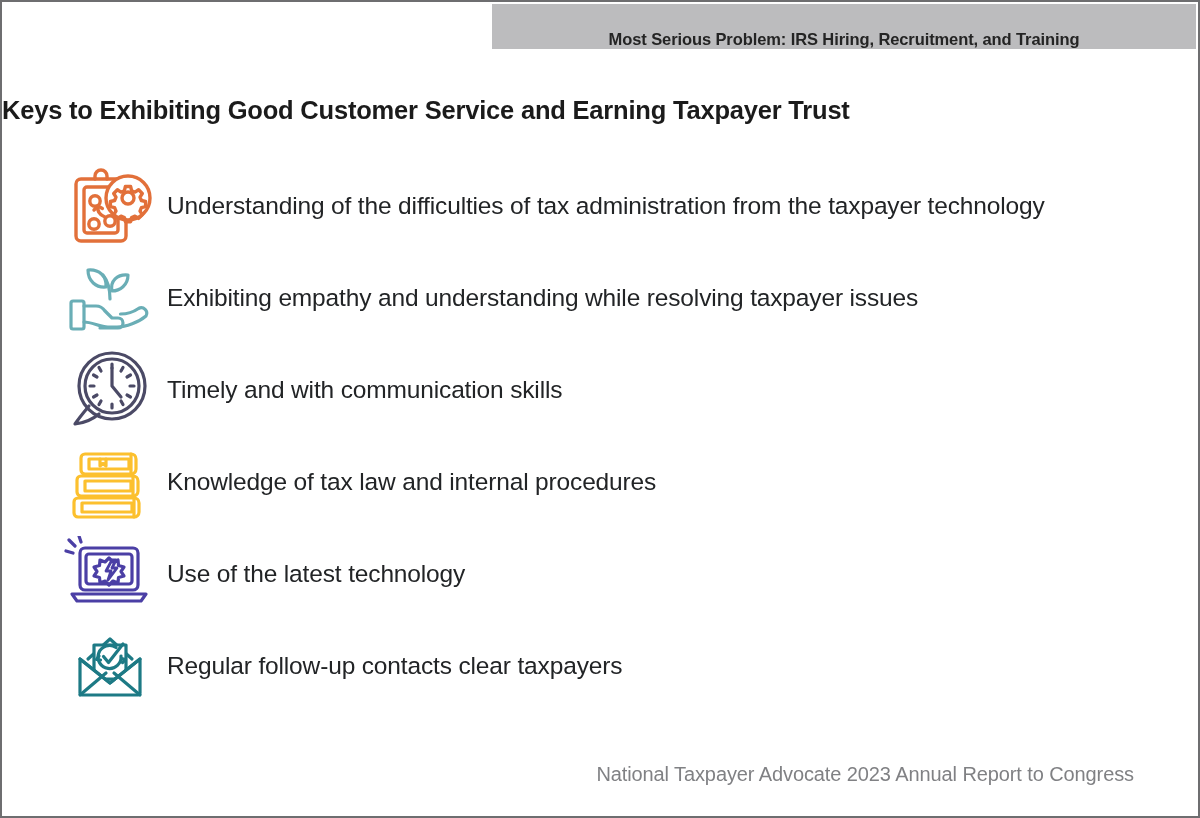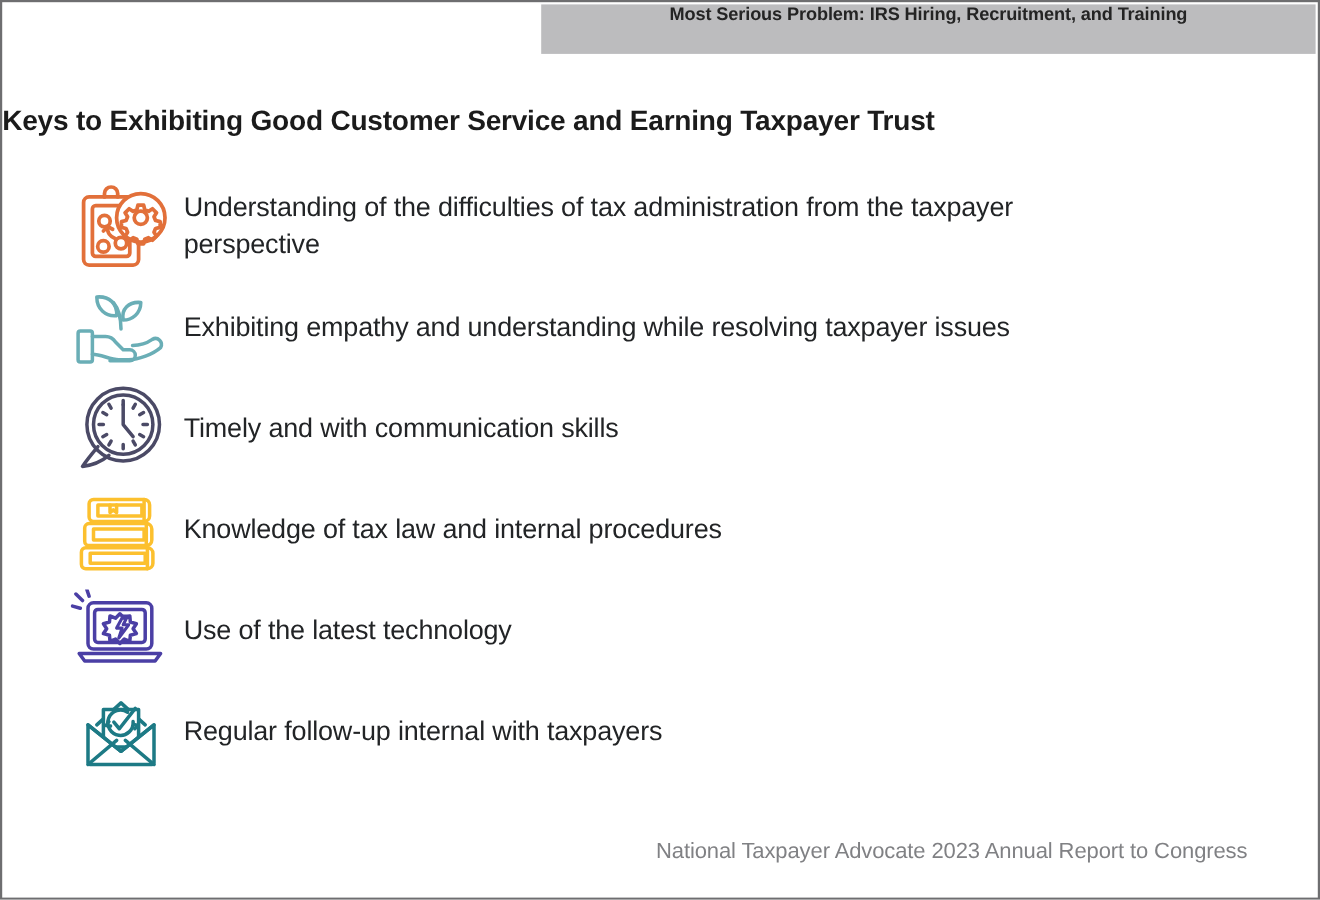--- a/index.html
+++ b/index.html
@@ -21,21 +21,21 @@
   }
   
   .header-bar {
     position: absolute;
     left: 490px;
     top: 2px;
     width: 704px;
     height: 45px;
     background: #bcbcbe;
     display: flex;
-    align-items: flex-start;
+    align-items: flex-end;
     justify-content: center;
     box-sizing: border-box;
   }
   .header-bar-text {
     font-size: 16.5px;
     font-weight: 700;
     color: #242424;
     letter-spacing: -0.1px;
     white-space: nowrap;
   }
@@ -116,21 +116,21 @@
           <circle cx="31" cy="36" r="5.2"></circle>
           <circle cx="30" cy="59" r="5.2"></circle>
           <circle cx="46" cy="56" r="5.2"></circle>
           <path d="M41 52 C36 50 33 46 34 41" stroke-dasharray="0"></path>
           <path d="M34 41 l-4 4 M34 41 l4.4 2.4"></path>
           <circle cx="64" cy="33" r="22" fill="#ffffff"></circle>
           <path d="M64 21.5 l2.6 .0 1 4.2 3.4 1.4 3.6-2.3 3.7 3.7-2.3 3.6 1.4 3.4 4.2 1 0 5.2-4.2 1-1.4 3.4 2.3 3.6-3.7 3.7-3.6-2.3-3.4 1.4-1 4.2-5.2 0-1-4.2-3.4-1.4-3.6 2.3-3.7-3.7 2.3-3.6-1.4-3.4-4.2-1 0-5.2 4.2-1 1.4-3.4-2.3-3.6 3.7-3.7 3.6 2.3 3.4-1.4 1-4.2z"></path>
           <circle cx="64" cy="33" r="6"></circle>
         </svg>
       </div>
-      <div class="item-text">Understanding of the difficulties of tax administration from the taxpayer perspective</div>
+      <div class="item-text">Understanding of the difficulties of tax administration from the taxpayer technology</div>
     </div>
 
     <div class="list-item">
       <div class="icon-cell">
         <svg width="96" height="78" viewBox="0 0 96 78" fill="none" stroke="#6aaeb6" stroke-width="3.2" stroke-linecap="round" stroke-linejoin="round">
           <path d="M48 40 C48 30 46 22 41 16"></path>
           <path d="M44 28 C34 29 26 22 26 11 C37 10 45 17 44 28 Z"></path>
           <path d="M50 32 C58 32 66 26 66 16 C55 15 48 22 50 32 Z"></path>
           <rect x="9" y="42" width="13" height="28" rx="2"></rect>
           <path d="M22 47 h12 c4 0 7 2 9 5 l7 7 h6 a5 5 0 0 1 0 10 h-18"></path>
@@ -196,21 +196,21 @@
           <path d="M24 34 L46 14 L68 34"></path>
           <rect x="30" y="20" width="32" height="34" fill="#ffffff" stroke="#1d7a85"></rect>
           <path d="M16 34 v34 a2 2 0 0 0 2 2 h56 a2 2 0 0 0 2 -2 v-34 l-30 24 z" fill="#ffffff"></path>
           <path d="M16 70 l26 -22 M76 70 l-26 -22"></path>
           <path d="M16 34 L46 58 L76 34"></path>
           <path d="M57 31 a11.5 11.5 0 1 1 -5 -8.5" fill="#ffffff"></path>
           <path d="M39.5 31.5 l5 6 L59 19"></path>
           <path d="M35 31 l-2.5 3.5 4 .5 M58.5 37.5 l3 -3 -4 -1"></path>
         </svg>
       </div>
-      <div class="item-text">Regular follow-up internal with taxpayers</div>
+      <div class="item-text">Regular follow-up contacts clear taxpayers</div>
     </div>
 
   </div>
 
   <div class="footer">
     <div>National Taxpayer Advocate 2023 Annual Report to Congress</div>
   </div>
 
 </div>
 

